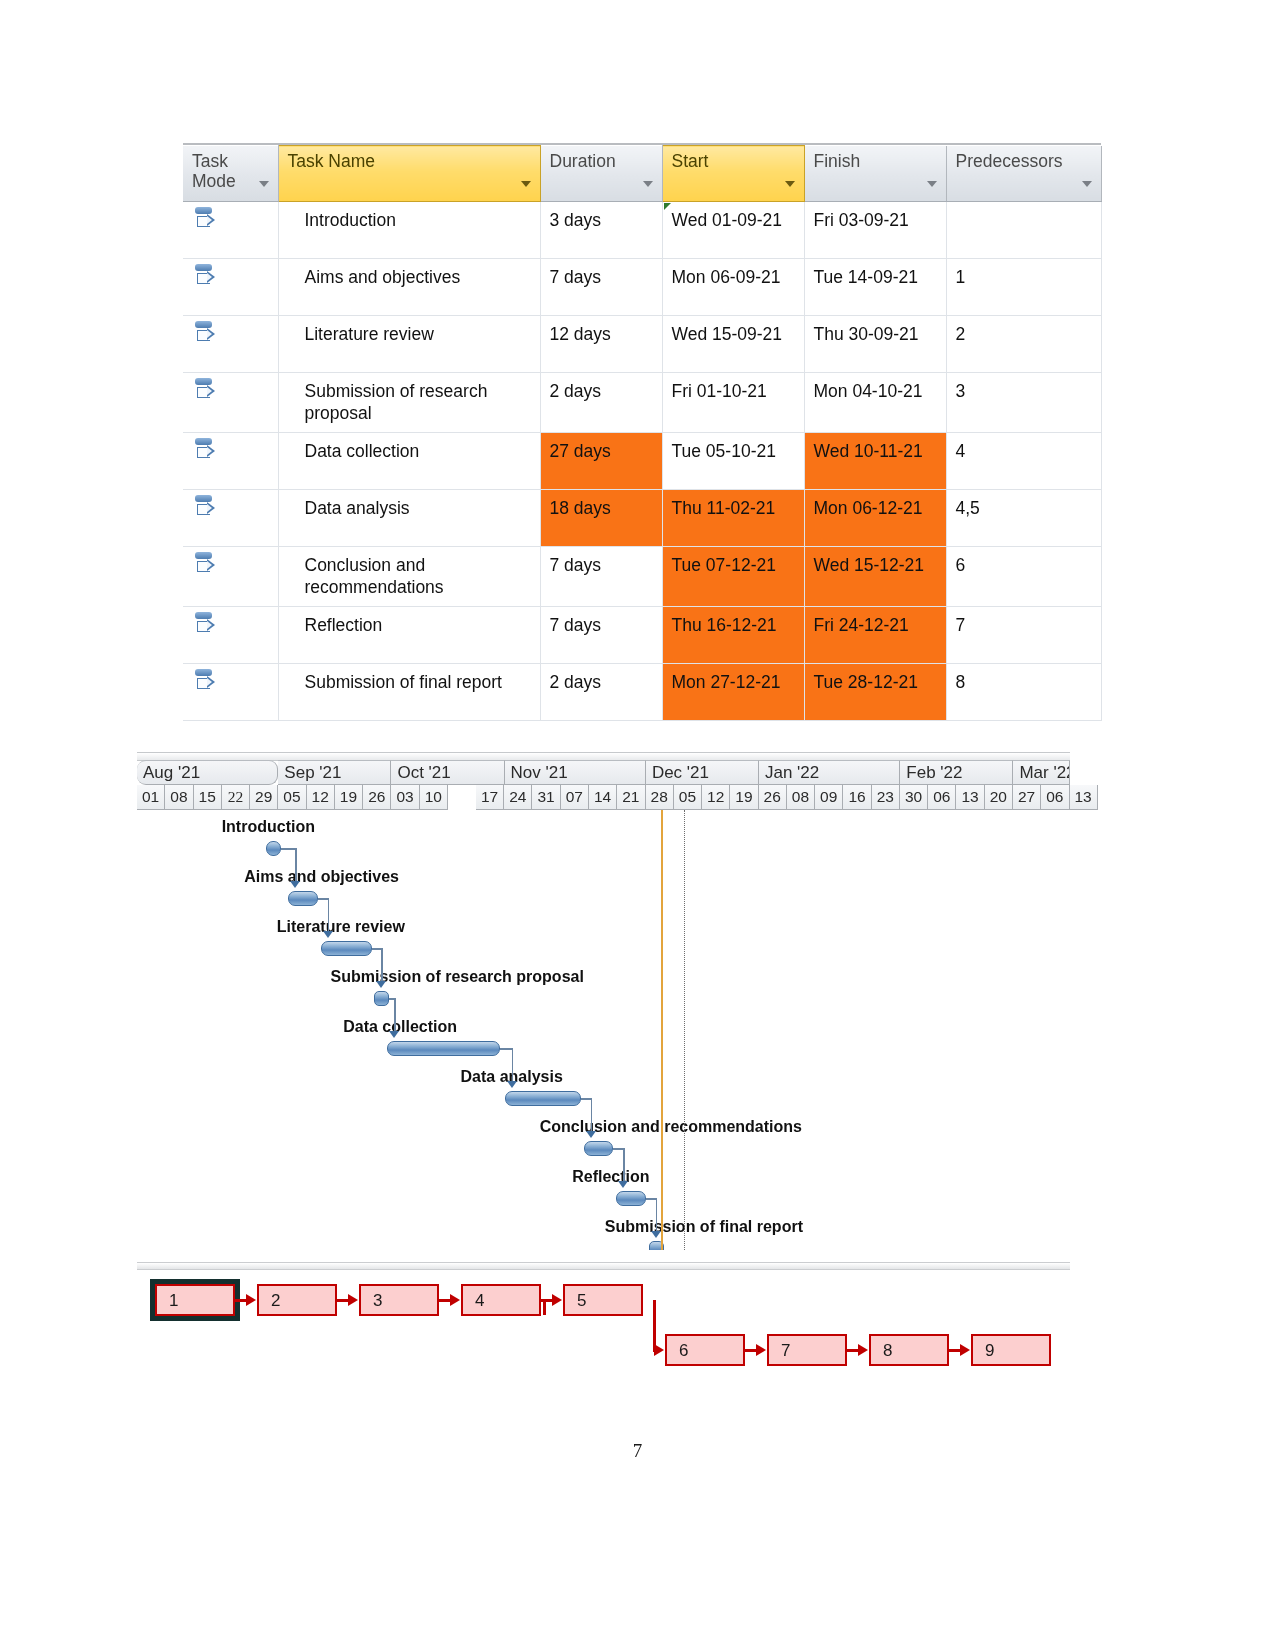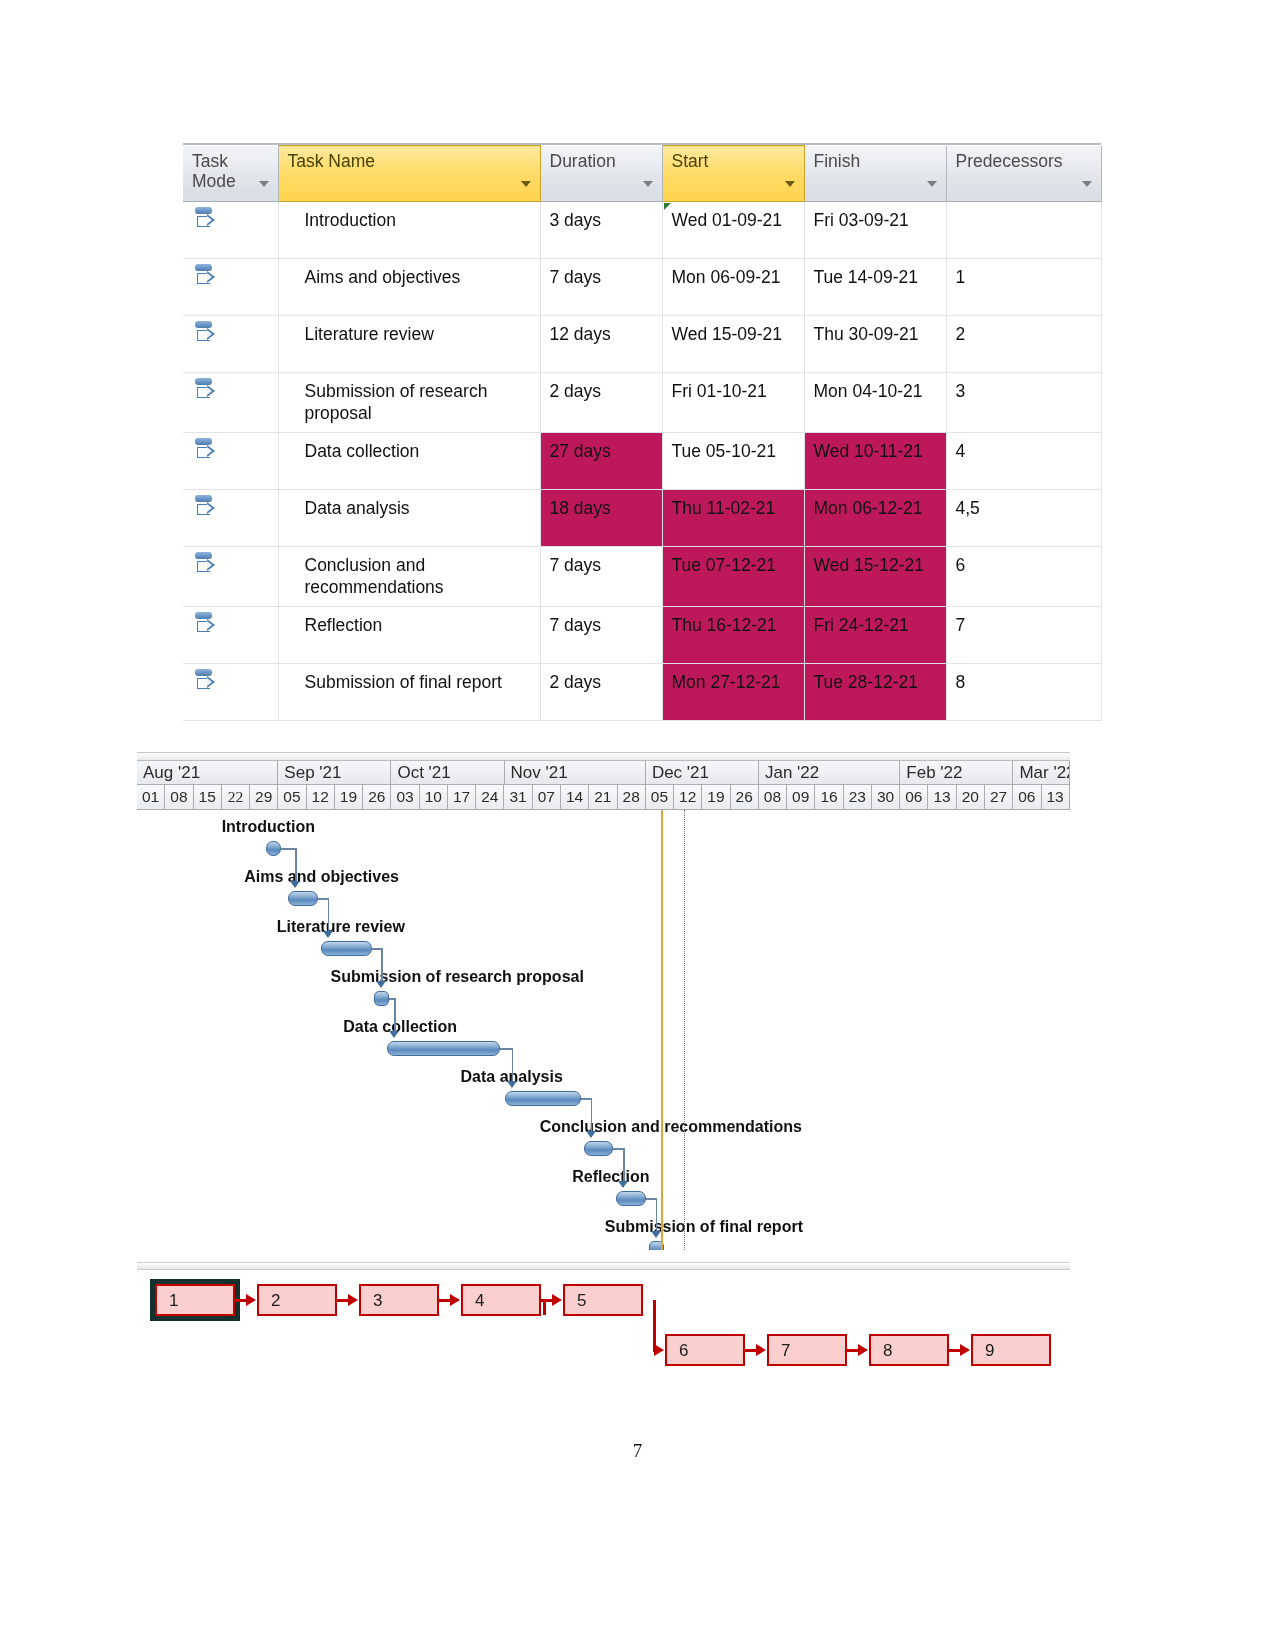--- a/index.html
+++ b/index.html
@@ -78,21 +78,21 @@
     border-bottom: 1px solid #dfe3e8;
     padding: 7px 0 7px 9px;
     vertical-align: top;
     font-size: 17.5px;
     color: #111111;
     box-sizing: border-box;
     line-height: 1.28;
     background: #ffffff;
     position: relative;
   }
-  table.task-table tbody td.sel { background: #be185d; }
+  table.task-table tbody td.sel { background: #f97316; }
   table.task-table tbody td.mode-cell { padding-left: 12px; padding-top: 5px; }
   table.task-table tbody td.name-cell { padding-left: 26px; }
   table.task-table tbody tr { height: 57px; }
 
   
   .mode-icon { display: block; width: 22px; height: 24px; position: relative; }
   .mode-icon .bar1 {
     position: absolute; left: 0; top: 0; width: 17px; height: 7px;
     background: linear-gradient(to bottom, #8fb4dc, #4d7cb0);
     border-radius: 3px;
@@ -455,42 +455,42 @@
           <td class=" sel"><span>Tue 28-12-21</span></td>
           <td class=""><span>8</span></td>
         </tr>
       </tbody>
   </table>
 </div>
 
 <div id="gantt">
   <div id="gantt-topline"></div>
   <div class="tl-row" id="tl-months">
-      <div class="tl-month" style="width: 141.364px; flex: 0 0 141.364px;">Aug '21</div>
+      <div class="tl-month" style="width: 141.364px; flex: 0 0 141.364px; border-radius: 9px;">Aug '21</div>
       <div class="tl-month" style="width: 113.091px; flex: 0 0 113.091px;">Sep '21</div>
       <div class="tl-month" style="width: 113.091px; flex: 0 0 113.091px;">Oct '21</div>
       <div class="tl-month" style="width: 141.364px; flex: 0 0 141.364px;">Nov '21</div>
       <div class="tl-month" style="width: 113.091px; flex: 0 0 113.091px;">Dec '21</div>
       <div class="tl-month" style="width: 141.364px; flex: 0 0 141.364px;">Jan '22</div>
       <div class="tl-month" style="width: 113.091px; flex: 0 0 113.091px;">Feb '22</div>
       <div class="tl-month" style="width: 56.5455px; flex: 0 0 56.5455px;">Mar '22</div>
     </div>
   <div class="tl-row" id="tl-days">
       <div class="tl-day" style="width: 28.2727px; flex: 0 0 28.2727px;">01</div>
       <div class="tl-day" style="width: 28.2727px; flex: 0 0 28.2727px;">08</div>
       <div class="tl-day" style="width: 28.2727px; flex: 0 0 28.2727px;">15</div>
       <div class="tl-day" style="width: 28.2727px; flex: 0 0 28.2727px; font-family: Liberation Serif, serif;">22</div>
       <div class="tl-day" style="width: 28.2727px; flex: 0 0 28.2727px;">29</div>
       <div class="tl-day" style="width: 28.2727px; flex: 0 0 28.2727px;">05</div>
       <div class="tl-day" style="width: 28.2727px; flex: 0 0 28.2727px;">12</div>
       <div class="tl-day" style="width: 28.2727px; flex: 0 0 28.2727px;">19</div>
       <div class="tl-day" style="width: 28.2727px; flex: 0 0 28.2727px;">26</div>
       <div class="tl-day" style="width: 28.2727px; flex: 0 0 28.2727px;">03</div>
       <div class="tl-day" style="width: 28.2727px; flex: 0 0 28.2727px;">10</div>
-      <div class="tl-day" style="width: 28.2727px; flex: 0 0 28.2727px;">17</div>
+      <div class="tl-day" style="width: 28.2727px; flex: 0 0 28.2727px; margin-left: 28px;">17</div>
       <div class="tl-day" style="width: 28.2727px; flex: 0 0 28.2727px;">24</div>
       <div class="tl-day" style="width: 28.2727px; flex: 0 0 28.2727px;">31</div>
       <div class="tl-day" style="width: 28.2727px; flex: 0 0 28.2727px;">07</div>
       <div class="tl-day" style="width: 28.2727px; flex: 0 0 28.2727px;">14</div>
       <div class="tl-day" style="width: 28.2727px; flex: 0 0 28.2727px;">21</div>
       <div class="tl-day" style="width: 28.2727px; flex: 0 0 28.2727px;">28</div>
       <div class="tl-day" style="width: 28.2727px; flex: 0 0 28.2727px;">05</div>
       <div class="tl-day" style="width: 28.2727px; flex: 0 0 28.2727px;">12</div>
       <div class="tl-day" style="width: 28.2727px; flex: 0 0 28.2727px;">19</div>
       <div class="tl-day" style="width: 28.2727px; flex: 0 0 28.2727px;">26</div>

